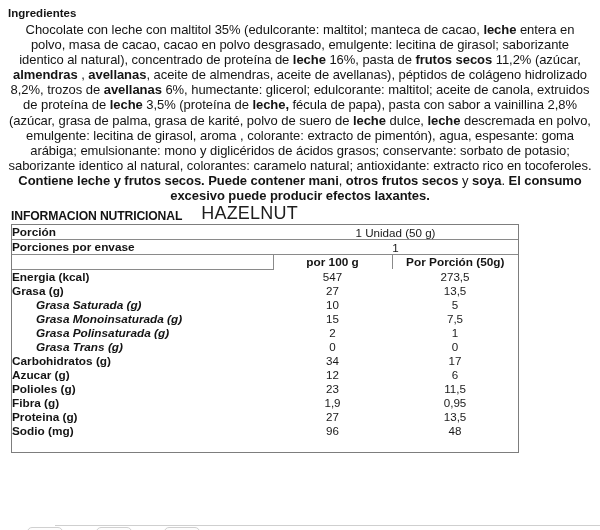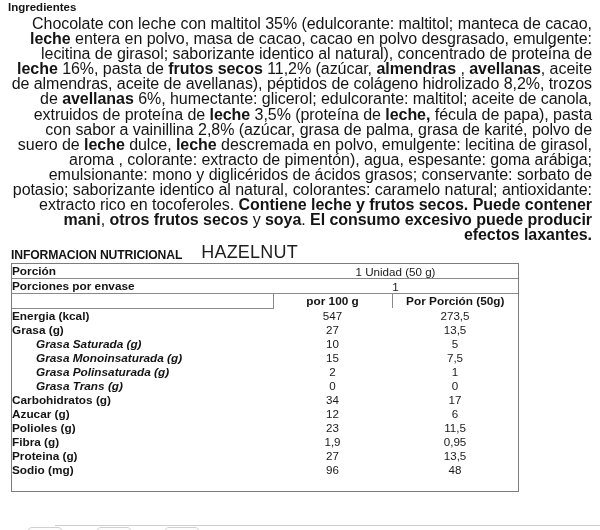--- a/index.html
+++ b/index.html
@@ -11,33 +11,33 @@
     width: 600px;
     height: 530px;
     overflow: hidden;
     font-family: "Liberation Sans", sans-serif;
     color: #1a1a1a;
     position: relative;
   }
 
   
   .ingredients-block {
-    padding: 0 8px 0 8px;
+    padding: 6px 8px 0 8px;
   }
   .ingredients-heading {
     font-size: 11.5px;
     font-weight: bold;
     line-height: 15px;
     margin: 0 0 1px 0;
     color: #141414;
   }
   .ingredients-body {
-    font-size: 16px;
+    font-size: 13px;
     line-height: 15.1px;
-    text-align: right;
+    text-align: center;
     margin: 0;
     color: #141414;
     letter-spacing: -0.05px;
   }
   .ingredients-body b { font-weight: bold; }
 
   
   .nutri-title-row {
     display: flex;
     align-items: flex-end;

